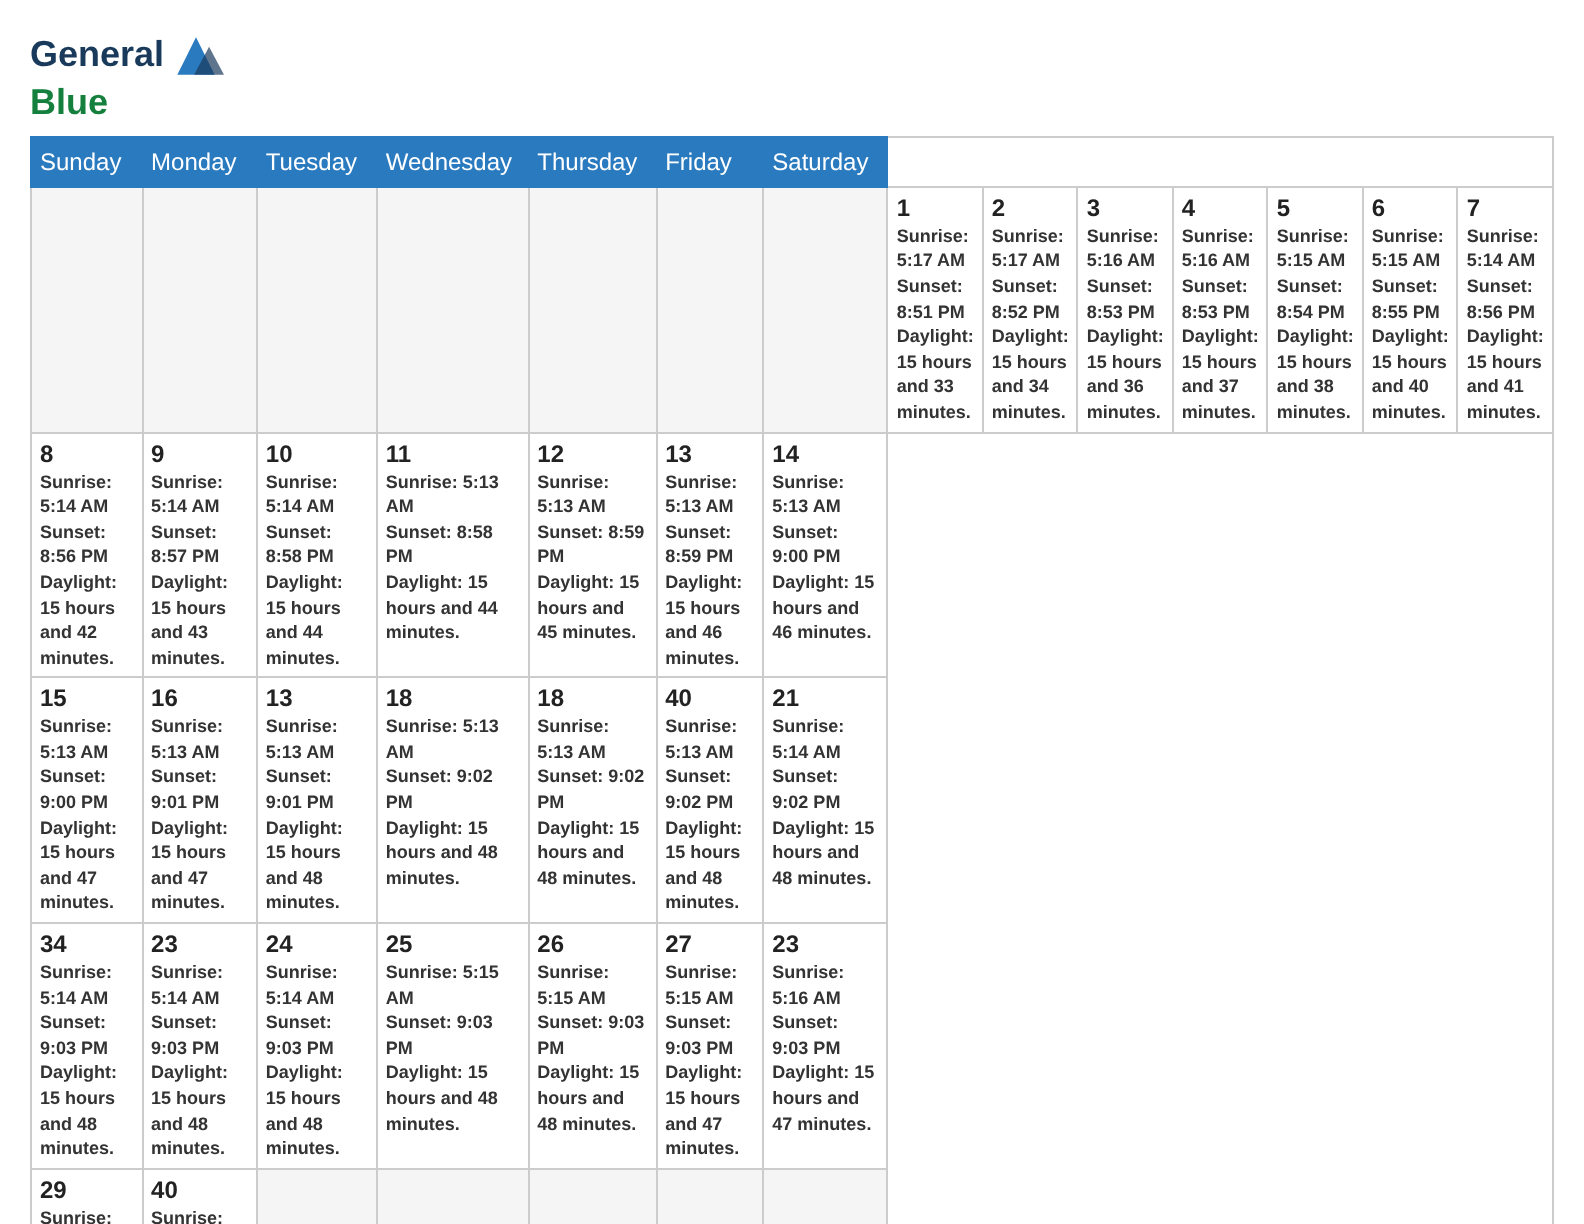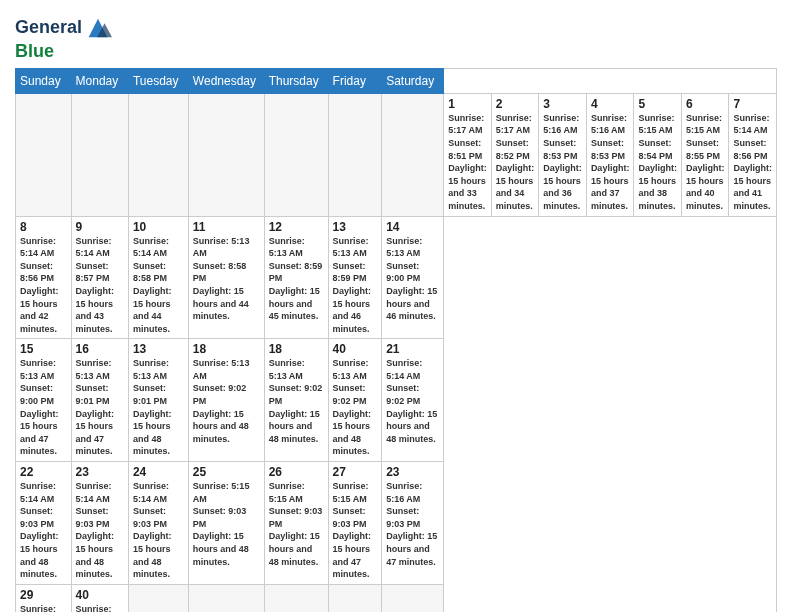--- a/index.html
+++ b/index.html
@@ -222,21 +222,21 @@
             <span class="day-num">40</span>
             <div class="day-info">Sunrise: 5:13 AM<br>Sunset: 9:02 PM<br>Daylight: 15 hours and 48 minutes.</div>
           </td>
           <td>
             <span class="day-num">21</span>
             <div class="day-info">Sunrise: 5:14 AM<br>Sunset: 9:02 PM<br>Daylight: 15 hours and 48 minutes.</div>
           </td>
         </tr>
         <tr>
           <td>
-            <span class="day-num">22</span>
+            <span class="day-num">34</span>
             <div class="day-info">Sunrise: 5:14 AM<br>Sunset: 9:03 PM<br>Daylight: 15 hours and 48 minutes.</div>
           </td>
           <td>
             <span class="day-num">23</span>
             <div class="day-info">Sunrise: 5:14 AM<br>Sunset: 9:03 PM<br>Daylight: 15 hours and 48 minutes.</div>
           </td>
           <td>
             <span class="day-num">24</span>
             <div class="day-info">Sunrise: 5:14 AM<br>Sunset: 9:03 PM<br>Daylight: 15 hours and 48 minutes.</div>
           </td>

